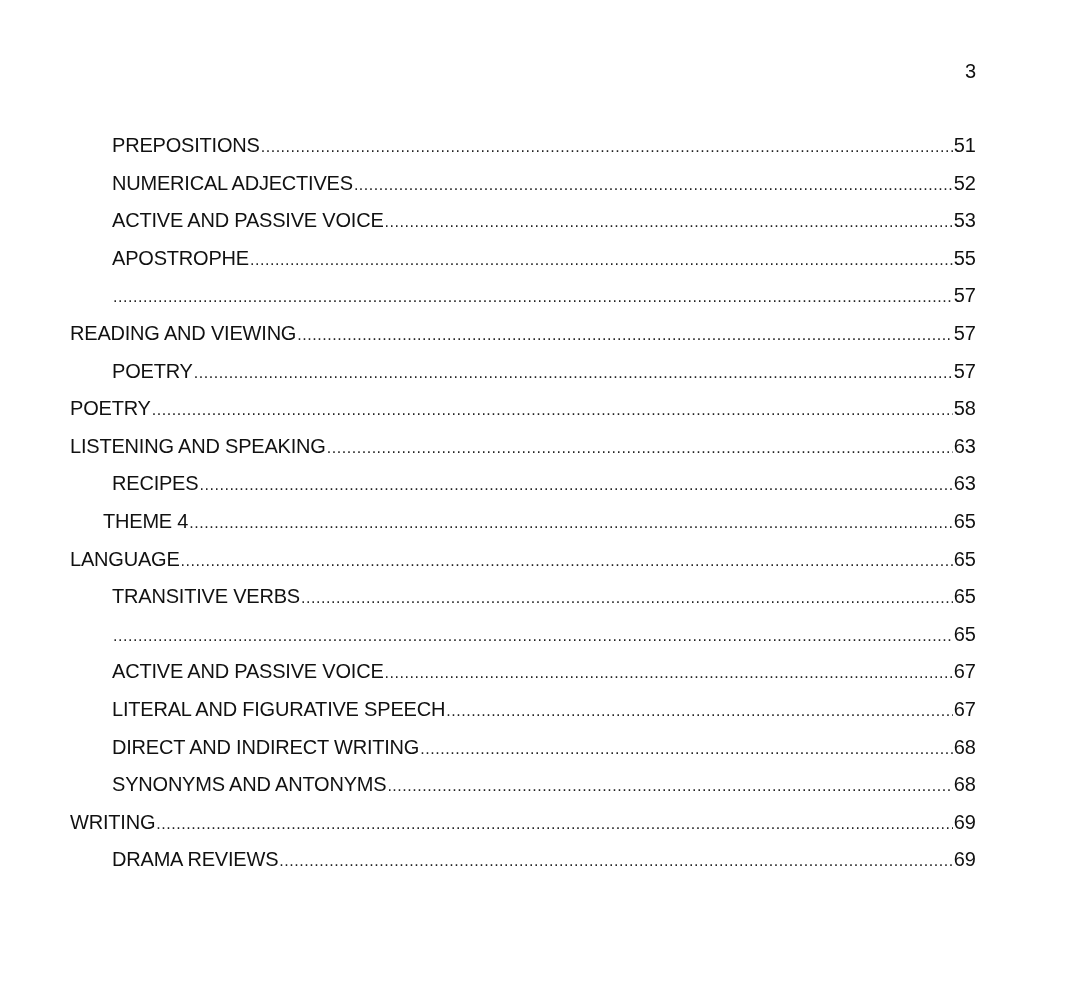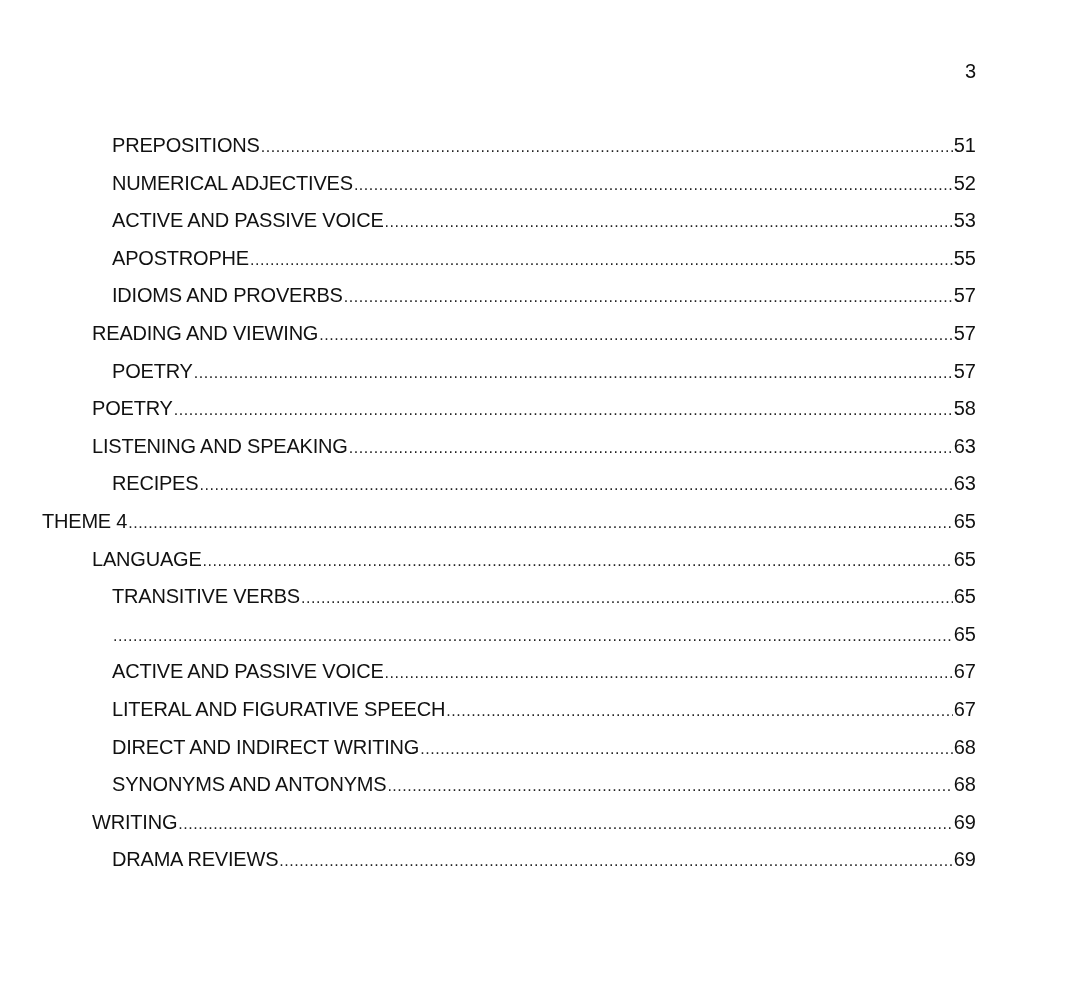--- a/index.html
+++ b/index.html
@@ -31,22 +31,22 @@
     .toc-entry {
       position: relative;
       display: flex;
       align-items: baseline;
       height: 37.6px;
       font-size: 20px;
       line-height: 37.6px;
       white-space: nowrap;
       overflow: hidden;
     }
-    .toc-entry.level-0 { padding-left: 42px; }
-    .toc-entry.level-1 { padding-left: 92px; justify-content: flex-end; }
+    .toc-entry.level-0 { padding-left: 103px; }
+    .toc-entry.level-1 { padding-left: 70px; justify-content: flex-end; }
     .toc-entry.level-2 { padding-left: 112px; }
     .toc-title {
       flex: 0 0 auto;
       letter-spacing: -0.2px;
     }
     .toc-leader {
       flex: 1 1 auto;
       overflow: hidden;
       white-space: nowrap;
       margin: 0 1px;
@@ -82,21 +82,20 @@
     <span class="toc-title">ACTIVE AND PASSIVE VOICE</span>
     <span class="toc-leader"></span>
     <span class="toc-page">53</span>
   </div>
   <div class="toc-entry level-2">
     <span class="toc-title">APOSTROPHE</span>
     <span class="toc-leader"></span>
     <span class="toc-page">55</span>
   </div>
   <div class="toc-entry level-2">
-    <span class="toc-title">IDIOMS AND PROVERBS</span>
     <span class="toc-leader"></span>
     <span class="toc-page">57</span>
   </div>
   <div class="toc-entry level-1">
     <span class="toc-title">READING AND VIEWING</span>
     <span class="toc-leader"></span>
     <span class="toc-page">57</span>
   </div>
   <div class="toc-entry level-2">
     <span class="toc-title">POETRY</span>

